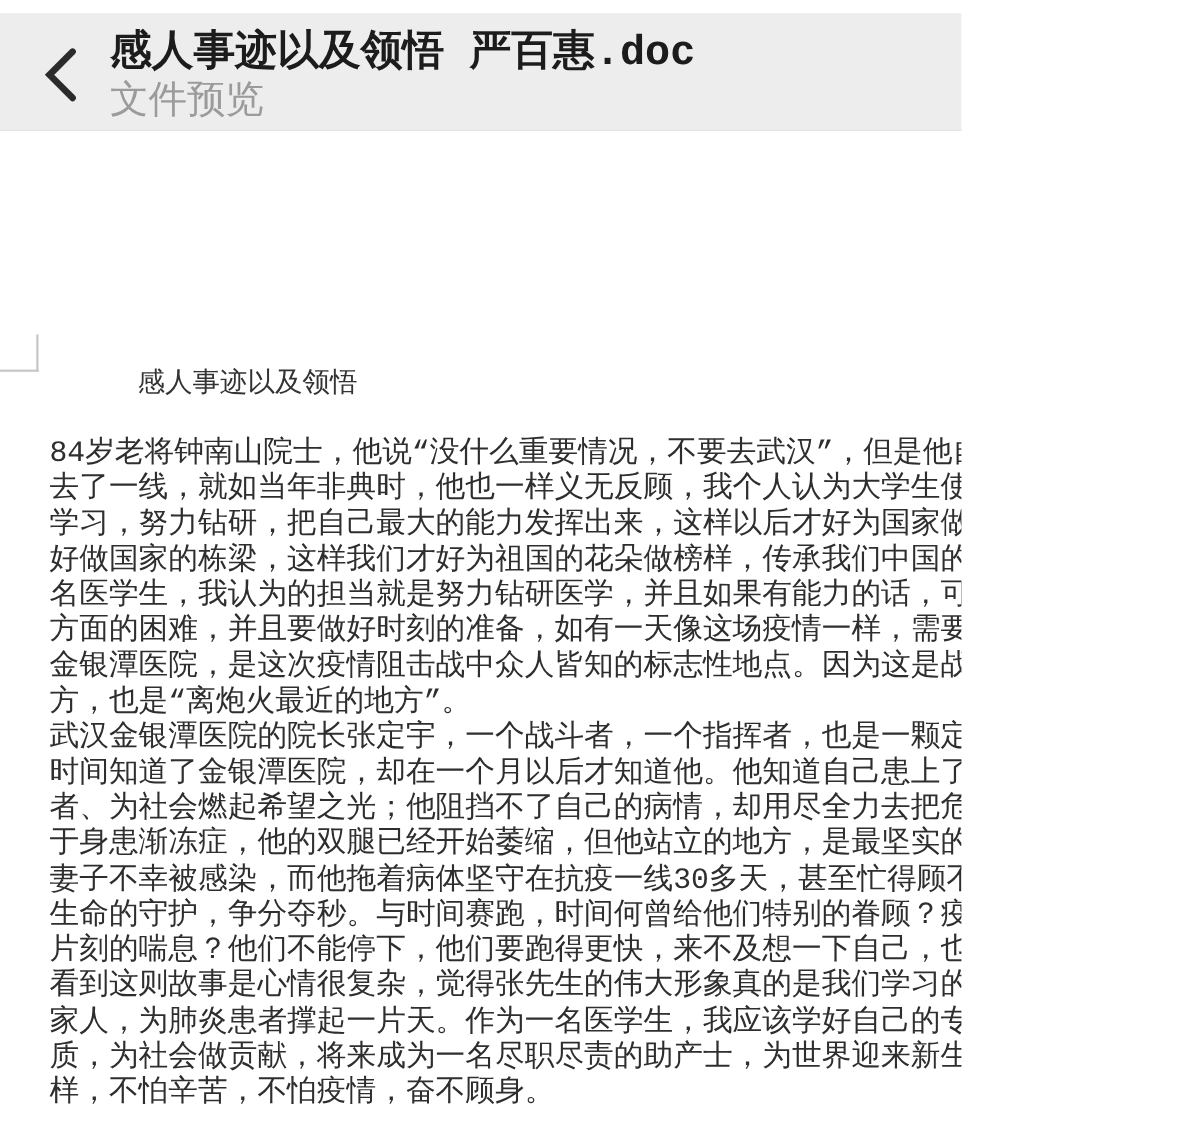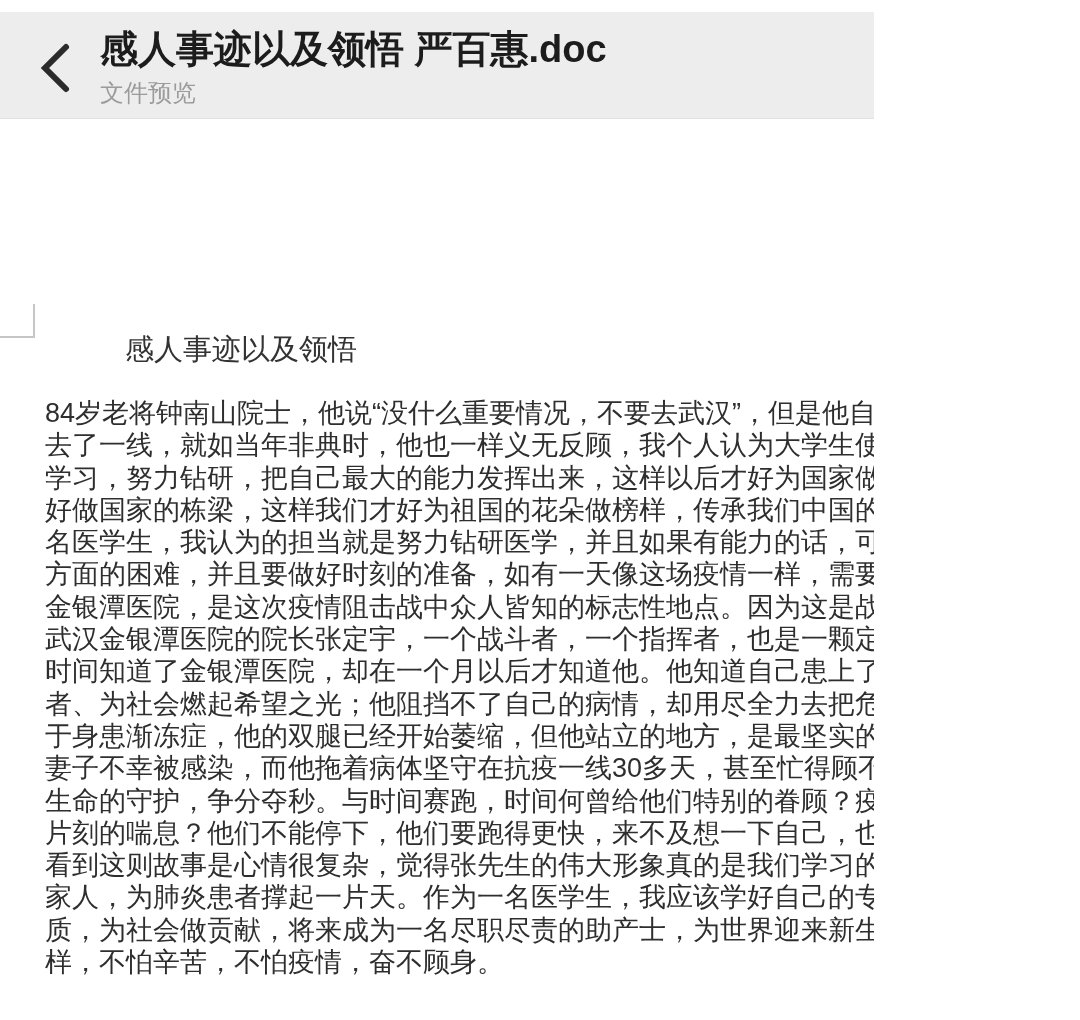--- a/index.html
+++ b/index.html
@@ -1,38 +1,38 @@
 <!DOCTYPE html>
 <html><head>
 <meta charset="utf-8">
 <style>
   html,body{margin:0;padding:0;background:#fff;}
   .screen{position:relative;width:874px;height:1020px;background:#ffffff;overflow:hidden;
-          font-family:Liberation Sans, sans-serif;}
+          font-family:Liberation Mono, monospace;}
 
   
   .topbar{position:absolute;left:0;top:12px;width:1080px;height:106px;background:#ededed;
           border-bottom:1px solid #e2e2e2;}
   .back-btn{position:absolute;left:34px;top:26px;width:44px;height:60px;cursor:pointer;}
   .titles{position:absolute;left:100px;top:14px;width:780px;}
   .file-title{font-size:38px;font-weight:bold;color:#1c1c1c;line-height:46px;white-space:nowrap;
               overflow:hidden;}
-  .file-subtitle{font-size:24px;color:#9b9b9b;line-height:34px;margin-top:4px;}
+  .file-subtitle{font-size:35px;color:#9b9b9b;line-height:34px;margin-top:4px;}
   .more-btn{position:absolute;left:916px;top:44px;width:80px;height:36px;display:flex;
             align-items:center;justify-content:space-between;cursor:pointer;padding:0 4px;box-sizing:border-box;}
   .more-btn .dot{width:9px;height:9px;border-radius:50%;background:#141414;}
 
   
   .doc-area{position:absolute;left:0;top:119px;width:1027px;height:901px;background:#ffffff;}
   .crop-left{position:absolute;left:0;top:185px;width:33px;height:32px;
              border-right:2px solid #c6c6c6;border-bottom:2px solid #c6c6c6;}
   .crop-right{position:absolute;left:986px;top:187px;width:40px;height:30px;
               border-left:2px solid #c6c6c6;border-bottom:2px solid #c6c6c6;}
   .doc-text{position:absolute;left:45px;top:212px;width:975px;color:#2e2e2e;}
-  .doc-heading{margin-left:80px;font-size:29px;line-height:36px;color:#333;white-space:nowrap;}
+  .doc-heading{margin-left:80px;font-size:25px;line-height:36px;color:#333;white-space:nowrap;}
   .heading-gap{height:30px;}
   .doc-line{font-size:27px;line-height:32.3px;white-space:nowrap;letter-spacing:0px;color:#2e2e2e;}
 
   
   .scroll-thumb{position:absolute;left:1001px;top:55px;width:60px;height:392px;
                 background:#fbfbfb;border:2px solid #d9d9d9;border-radius:14px;box-sizing:border-box;}
 
   
   .edge-strip{position:absolute;left:1027px;top:0;width:53px;height:1020px;background:#000;}
 </style>
@@ -67,20 +67,21 @@
       <div class="doc-heading">感人事迹以及领悟</div>
       <div class="heading-gap"></div>
       <div id="doc-lines">
           <div class="doc-line">84岁老将钟南山院士，他说“没什么重要情况，不要去武汉”，但是他自己却义无反顾的</div>
           <div class="doc-line">去了一线，就如当年非典时，他也一样义无反顾，我个人认为大学生使命应该是现在努力</div>
           <div class="doc-line">学习，努力钻研，把自己最大的能力发挥出来，这样以后才好为国家做贡献，这样我们才</div>
           <div class="doc-line">好做国家的栋梁，这样我们才好为祖国的花朵做榜样，传承我们中国的传统文化，作为一</div>
           <div class="doc-line">名医学生，我认为的担当就是努力钻研医学，并且如果有能力的话，可以为国家攻破医学</div>
           <div class="doc-line">方面的困难，并且要做好时刻的准备，如有一天像这场疫情一样，需要的是我像现在的一</div>
           <div class="doc-line">金银潭医院，是这次疫情阻击战中众人皆知的标志性地点。因为这是战斗最先打响的地</div>
+          <div class="doc-line">方，也是“离炮火最近的地方”。</div>
           <div class="doc-line">武汉金银潭医院的院长张定宇，一个战斗者，一个指挥者，也是一颗定心丸。我们在第一</div>
           <div class="doc-line">时间知道了金银潭医院，却在一个月以后才知道他。他知道自己患上了绝症，却要为患</div>
           <div class="doc-line">者、为社会燃起希望之光；他阻挡不了自己的病情，却用尽全力去把危重患者拉回来。由</div>
           <div class="doc-line">于身患渐冻症，他的双腿已经开始萎缩，但他站立的地方，是最坚实的阵地。抗疫一线的</div>
           <div class="doc-line">妻子不幸被感染，而他拖着病体坚守在抗疫一线30多天，甚至忙得顾不上去看一眼妻子。</div>
           <div class="doc-line">生命的守护，争分夺秒。与时间赛跑，时间何曾给他们特别的眷顾？疫情又何曾让他们有</div>
           <div class="doc-line">片刻的喘息？他们不能停下，他们要跑得更快，来不及想一下自己，也来不及回头看一眼</div>
           <div class="doc-line">看到这则故事是心情很复杂，觉得张先生的伟大形象真的是我们学习的榜样，不顾自己和</div>
           <div class="doc-line">家人，为肺炎患者撑起一片天。作为一名医学生，我应该学好自己的专业课，提高自身素</div>
           <div class="doc-line">质，为社会做贡献，将来成为一名尽职尽责的助产士，为世界迎来新生命。线医务人员一</div>

